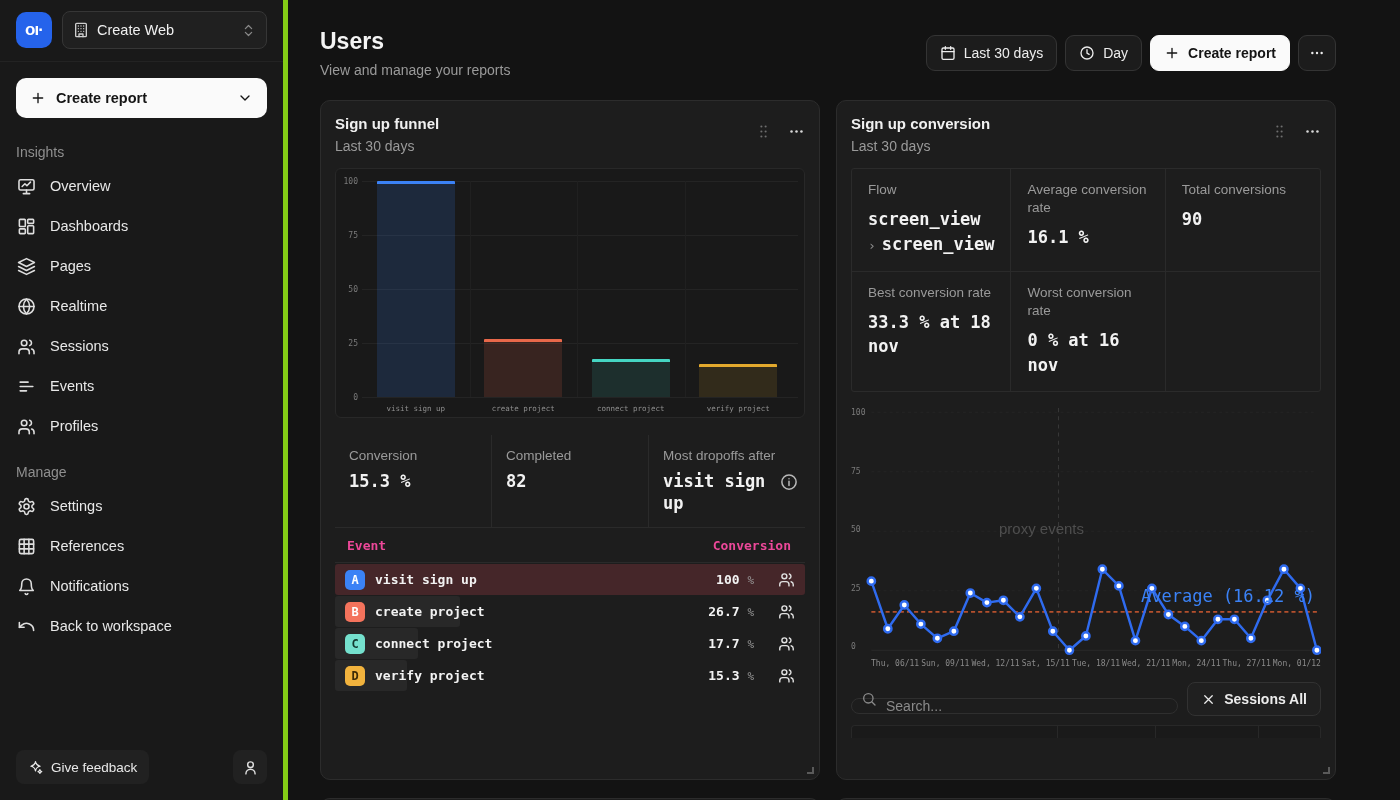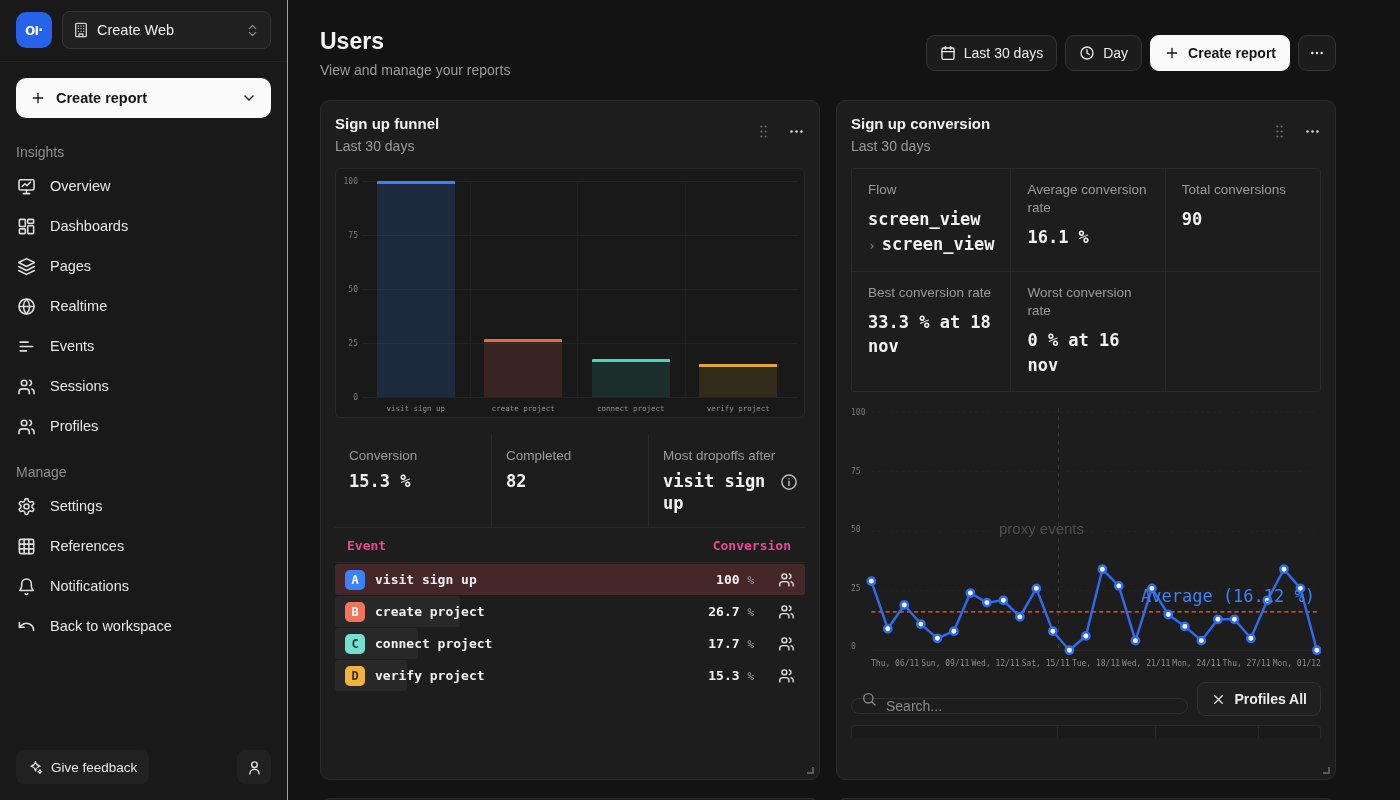--- a/index.html
+++ b/index.html
@@ -3,21 +3,21 @@
 <meta charset="utf-8">
 <style>
   * { margin:0; padding:0; box-sizing:border-box; }
   html,body { width:1400px; height:800px; overflow:hidden; }
   body { background:#131313; color:#ececec; font-family:"Liberation Sans", sans-serif; font-size:14px; display:flex; }
   .mono { font-family:"DejaVu Sans Mono", monospace; }
 
   svg.ic { width:18px; height:18px; flex:none; }
 
   
-  #sidebar { width:288px; height:800px; background:#191919; border-right:1px solid #84cc16; display:flex; flex-direction:column; flex:none; }
+  #sidebar { width:288px; height:800px; background:#191919; border-right:5px solid #84cc16; display:flex; flex-direction:column; flex:none; }
   .ws-row { display:flex; align-items:center; gap:10px; padding:11px 16px 12px 16px; border-bottom:1px solid #232323; }
   .logo { width:36px; height:36px; border-radius:10px; display:flex; align-items:center; justify-content:center;
           color:#fff; font-weight:bold; font-size:17px; letter-spacing:-1px; flex:none; }
   .ws-select { flex:1; height:38px; background:#202020; border:1px solid #363636; border-radius:8px;
                display:flex; align-items:center; gap:8px; padding:0 10px; cursor:pointer; }
   .ws-select .name { flex:1; font-size:14.5px; color:#f0f0f0; }
   .ws-select svg.ic { width:16px; height:16px; color:#cfcfcf; }
   .ws-select svg.sel { color:#8a8a8a; width:15px; height:15px; }
   .create-btn { margin:16px 16px 8px 16px; height:40px; background:#fafafa; color:#141414; border-radius:10px;
                 display:flex; align-items:center; gap:10px; padding:0 14px; font-weight:bold; font-size:14.5px; cursor:pointer; }
@@ -181,32 +181,32 @@
       <div class="nav-item">
         <svg class="ic " viewBox="0 0 24 24" fill="none" stroke="currentColor" stroke-width="2" stroke-linecap="round" stroke-linejoin="round">
           <circle cx="12" cy="12" r="9.5"></circle>
           <path d="M2.5 12h19"></path>
           <path d="M12 2.5a14.5 14.5 0 0 1 4 9.5 14.5 14.5 0 0 1-4 9.5 14.5 14.5 0 0 1-4-9.5 14.5 14.5 0 0 1 4-9.5z"></path>
         </svg>
         <span>Realtime</span>
       </div>
       <div class="nav-item">
         <svg class="ic " viewBox="0 0 24 24" fill="none" stroke="currentColor" stroke-width="2" stroke-linecap="round" stroke-linejoin="round">
-          <path d="M4 6.5h10M4 12h16M4 17.5h8"></path>
-        </svg>
-        <span>Events</span>
-      </div>
-      <div class="nav-item">
-        <svg class="ic " viewBox="0 0 24 24" fill="none" stroke="currentColor" stroke-width="2" stroke-linecap="round" stroke-linejoin="round">
           <circle cx="9" cy="7.5" r="3.5"></circle>
           <path d="M15.5 21v-1.8a4.2 4.2 0 0 0-4.2-4.2H6.7a4.2 4.2 0 0 0-4.2 4.2V21"></path>
           <path d="M16 4.2a3.5 3.5 0 0 1 0 6.6"></path>
           <path d="M21.5 21v-1.8a4.2 4.2 0 0 0-3-4"></path>
         </svg>
         <span>Sessions</span>
+      </div>
+      <div class="nav-item">
+        <svg class="ic " viewBox="0 0 24 24" fill="none" stroke="currentColor" stroke-width="2" stroke-linecap="round" stroke-linejoin="round">
+          <path d="M4 6.5h10M4 12h16M4 17.5h8"></path>
+        </svg>
+        <span>Events</span>
       </div>
       <div class="nav-item">
         <svg class="ic " viewBox="0 0 24 24" fill="none" stroke="currentColor" stroke-width="2" stroke-linecap="round" stroke-linejoin="round">
           <circle cx="9" cy="7.5" r="3.5"></circle>
           <path d="M15.5 21v-1.8a4.2 4.2 0 0 0-4.2-4.2H6.7a4.2 4.2 0 0 0-4.2 4.2V21"></path>
           <path d="M16 4.2a3.5 3.5 0 0 1 0 6.6"></path>
           <path d="M21.5 21v-1.8a4.2 4.2 0 0 0-3-4"></path>
         </svg>
         <span>Profiles</span>
       </div>
@@ -550,21 +550,21 @@
               </svg>
             </span>
           <input id="search-input" type="text" placeholder="Search..." style="">
         </div>
         <div id="unselect-btn">
           <span class="" style="display: inline-flex;">
               <svg class="ic " viewBox="0 0 24 24" fill="none" stroke="currentColor" stroke-width="2" stroke-linecap="round" stroke-linejoin="round">
                 <path d="M18 6 6 18M6 6l12 12"></path>
               </svg>
             </span>
-          <span>Profiles All</span>
+          <span>Sessions All</span>
         </div>
       </div>
       <div id="partial-table">
         <div class="pc" style="width:44%"></div>
           <div class="pc" style="width:21%"></div>
         <div class="pc" style="width:22%"></div>
           <div class="pc" style="width:13%"></div>
       </div>
       <div class="resize-corner"></div>
     </section>

